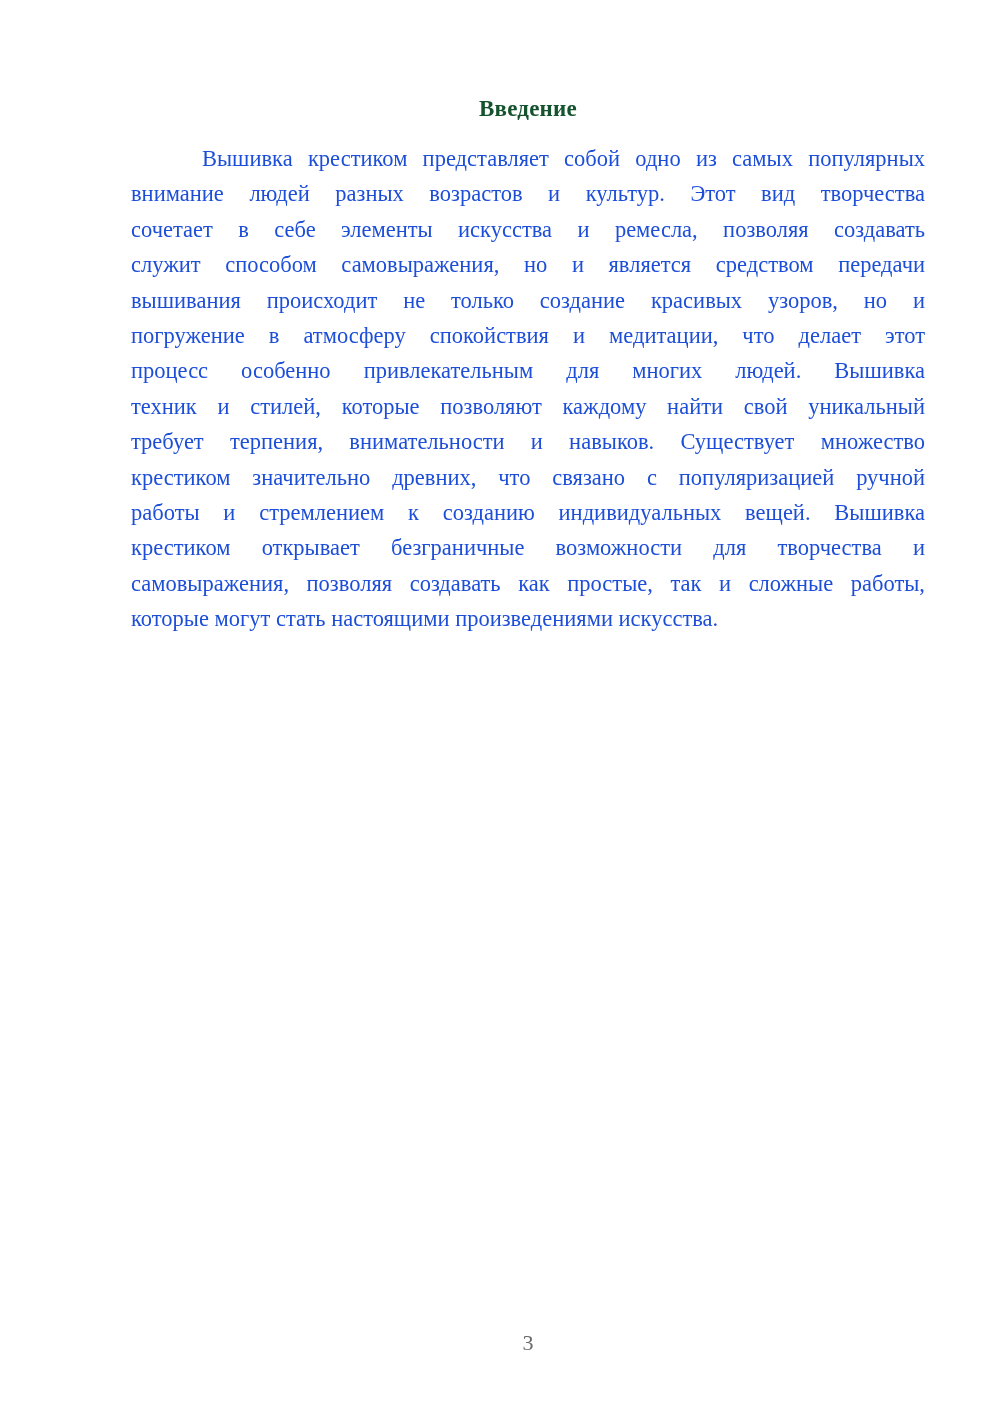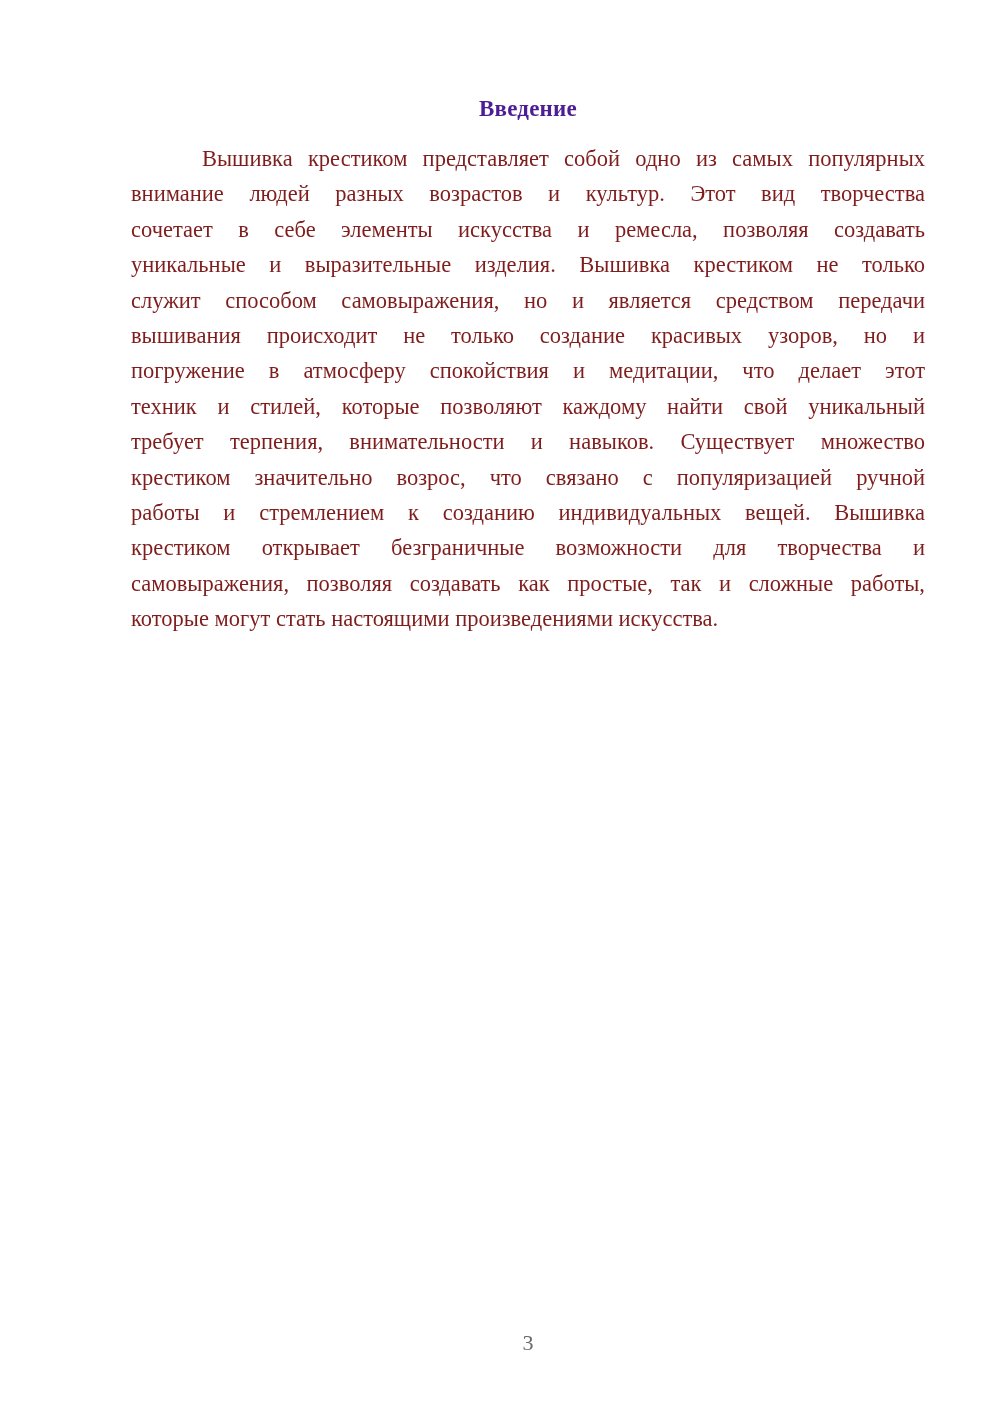--- a/index.html
+++ b/index.html
@@ -22,30 +22,30 @@
     background: #ffffff;
   }
   .doc-title {
     position: absolute;
     left: 131px;
     top: 91px;
     width: 794px;
     text-align: center;
     font-size: 23px;
     font-weight: bold;
-    color: #4c1d95;
+    color: #14532d;
     line-height: 35px;
     letter-spacing: 0.2px;
   }
   .paragraph {
     position: absolute;
     left: 131px;
     top: 141px;
     width: 794px;
-    color: #7f1d1d;
+    color: #1d4ed8;
     font-size: 22.5px;
   }
   .line {
     height: 35.4px;
     line-height: 35.4px;
     text-align: justify;
     text-align-last: justify;
     white-space: normal;
     overflow: visible;
   }
@@ -71,27 +71,27 @@
 <body>
 
 <div class="page">
 
   <div class="doc-title">Введение</div>
 
   <div class="paragraph">
     <div class="line first">Вышивка крестиком представляет собой одно из самых популярных</div>
     <div class="line">внимание людей разных возрастов и культур. Этот вид творчества</div>
     <div class="line">сочетает в себе элементы искусства и ремесла, позволяя создавать</div>
-    <div class="line">уникальные и выразительные изделия. Вышивка крестиком не только</div>
     <div class="line">служит способом самовыражения, но и является средством передачи</div>
     <div class="line">вышивания происходит не только создание красивых узоров, но и</div>
     <div class="line">погружение в атмосферу спокойствия и медитации, что делает этот</div>
+    <div class="line">процесс особенно привлекательным для многих людей. Вышивка</div>
     <div class="line">техник и стилей, которые позволяют каждому найти свой уникальный</div>
     <div class="line">требует терпения, внимательности и навыков. Существует множество</div>
-    <div class="line">крестиком значительно возрос, что связано с популяризацией ручной</div>
+    <div class="line">крестиком значительно древних, что связано с популяризацией ручной</div>
     <div class="line">работы и стремлением к созданию индивидуальных вещей. Вышивка</div>
     <div class="line">крестиком открывает безграничные возможности для творчества и</div>
     <div class="line">самовыражения, позволяя создавать как простые, так и сложные работы,</div>
     <div class="line last">которые могут стать настоящими произведениями искусства.</div>
   </div>
 
   <div class="page-number">3</div>
 
 </div>
 

